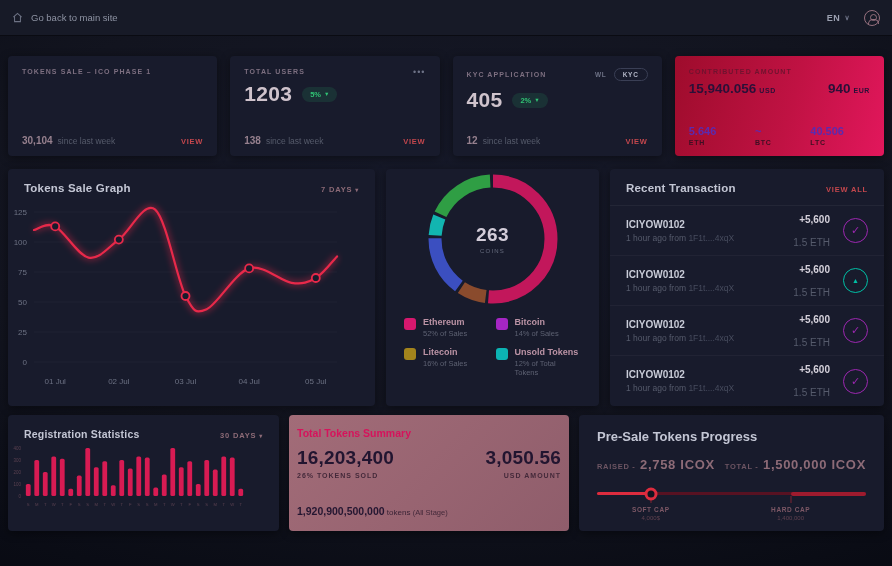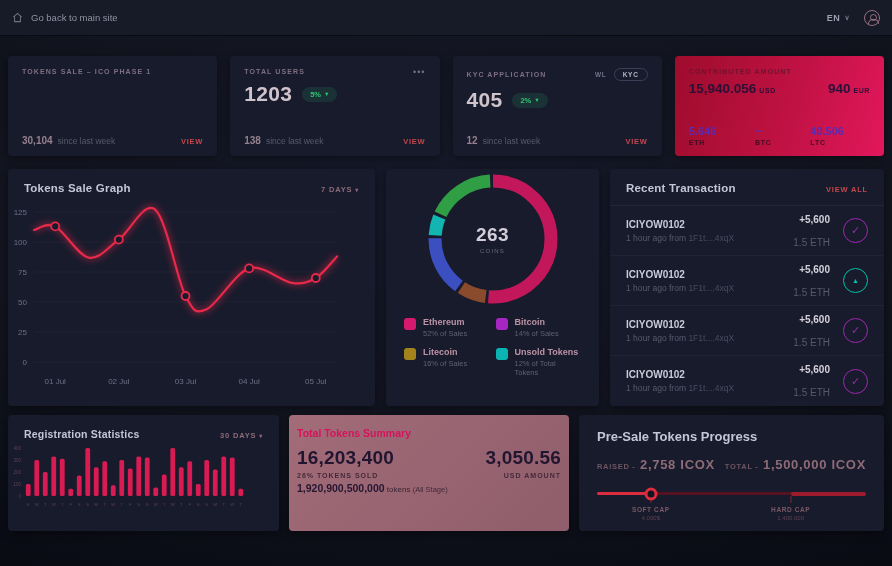--- a/index.html
+++ b/index.html
@@ -91,21 +91,21 @@
              display:flex; align-items:center; justify-content:center; }
 
   
   .row3 { display:grid; grid-template-columns:271px 280px 1fr; gap:10px; margin-top:10px; height:112px; }
 
   .summary { background:linear-gradient(135deg,#a26c78 0%, #8f5d6b 100%); padding:12px 8px 10px; }
   .summary-title { font-size:10.5px; font-weight:bold; color:#d6135c; }
   .summary-mid { display:flex; justify-content:space-between; align-items:baseline; margin-top:8px; }
   .sum-val { font-size:19px; font-weight:bold; color:#221530; letter-spacing:.2px; }
   .sum-lbl { font-size:7px; font-weight:bold; letter-spacing:1px; color:#44293a; margin-top:3px; }
-  .summary-bottom { margin-top:3px; font-size:8px; color:#3a2335; }
+  .summary-bottom { margin-top:26px; font-size:8px; color:#3a2335; }
   .sum-all { font-size:10.5px; font-weight:bold; color:#241631; }
   .sum-note { font-size:7.5px; color:#44293a; }
 
   .presale { padding:14px 18px 10px; }
   .presale-title { font-size:13px; font-weight:bold; color:#c3c6d4; }
   .presale-row { display:flex; justify-content:space-between; margin-top:11px; }
   .ps-lab { font-size:7.5px; font-weight:bold; letter-spacing:.7px; color:#6d5563; }
   .ps-val { font-size:13px; font-weight:bold; letter-spacing:.7px; color:#8d6b77; }
   .slider { position:relative; margin-top:14px; height:34px; }
   .track, .track-fill, .track-right { position:absolute; top:5px; border-radius:2px; }

